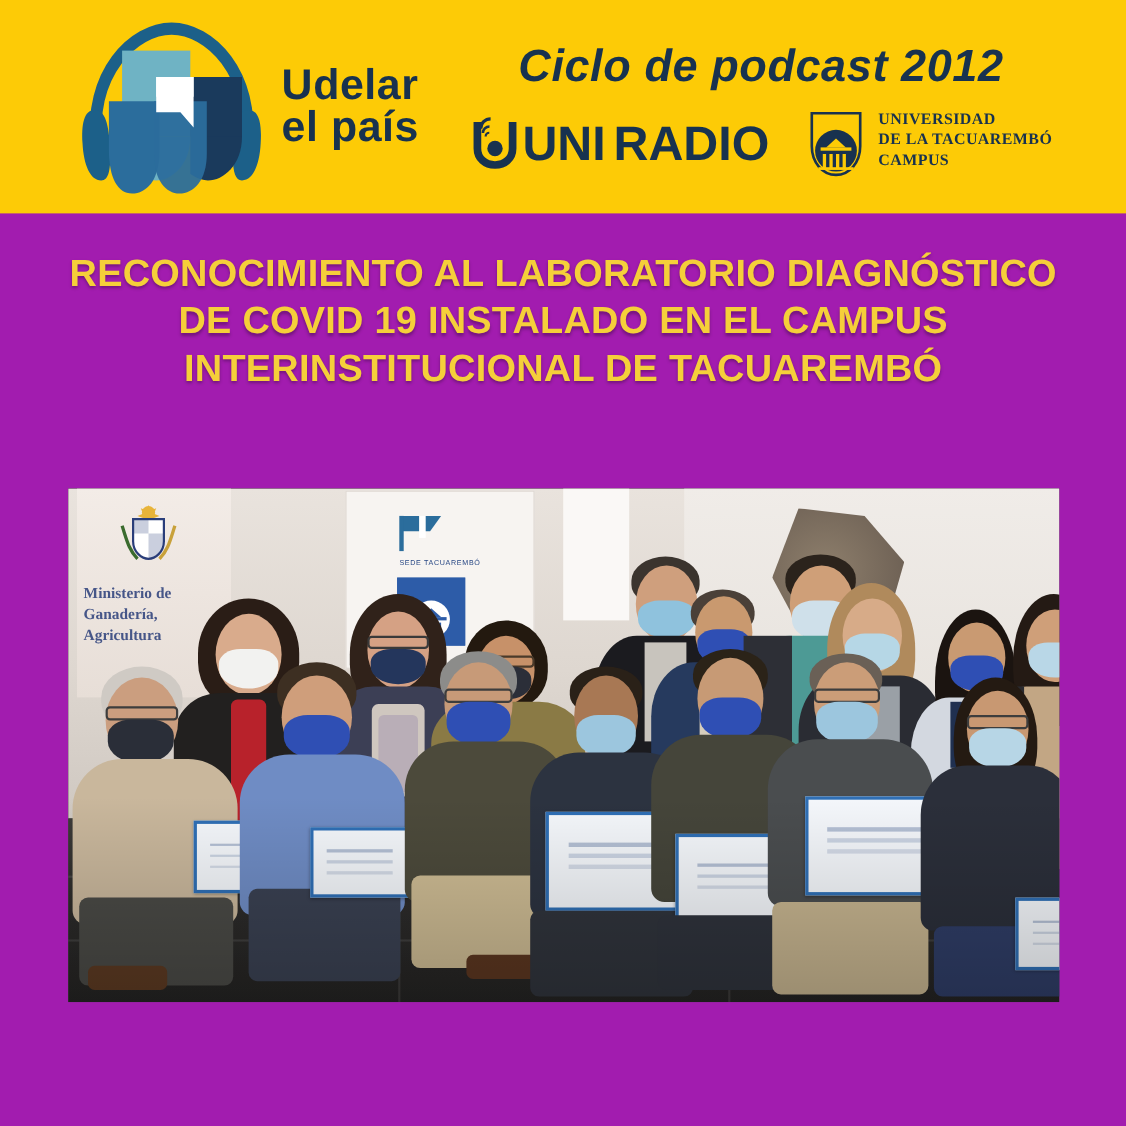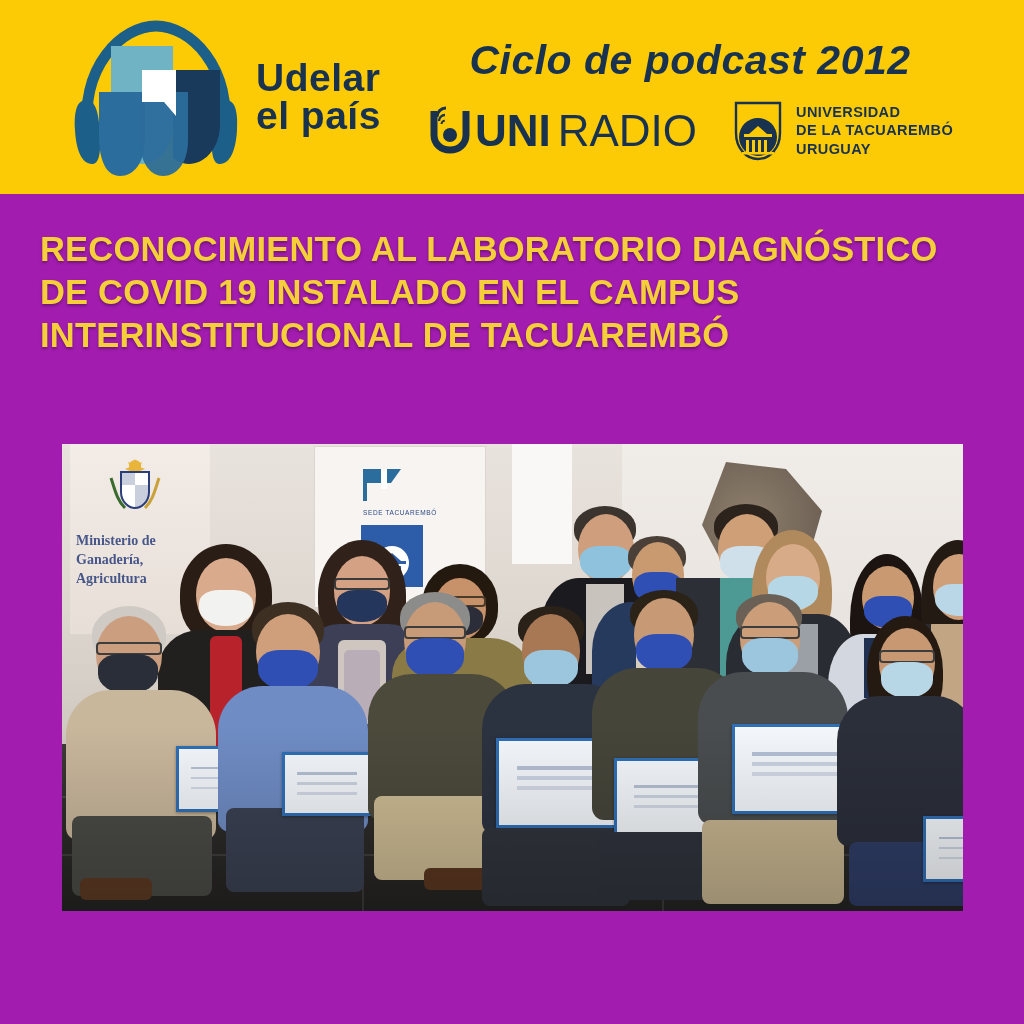--- a/index.html
+++ b/index.html
@@ -53,32 +53,32 @@
     white-space:nowrap;
     margin-bottom:16px;
   }
   .brands{display:flex;align-items:center;gap:36px;}
   .uniradio{display:flex;align-items:center;}
   .uniradio-mark{width:46px;height:52px;}
   .uniradio-text{
     color:#18324f;font-size:44px;font-weight:bold;letter-spacing:0px;
     margin-left:2px;line-height:1;
   }
-  .uniradio-text .thin{font-weight:normal;margin-left:7px;}
-  .udelar-crest{display:flex;align-items:center;}
+  .uniradio-text .thin{font-weight:bold;margin-left:7px;}
+  .udelar-crest{display:flex;align-items:flex-start;font-family:Liberation Serif, serif;}
   .crest-svg{width:50px;height:62px;}
   .crest-text{
     margin-left:13px;color:#18324f;font-size:14.5px;font-weight:bold;
     line-height:1.28;letter-spacing:0.4px;white-space:nowrap;
   }
 
   
   .title{
     position:absolute;left:0;top:228px;width:1024px;
-    text-align:left;
+    text-align:center;
     color:#f5cf3a;
     font-size:34.5px;
     font-weight:bold;
     line-height:1.24;
     letter-spacing:0.2px;
     padding:0 40px;
     box-sizing:border-box;
     text-shadow:0 2px 3px rgba(0,0,0,.30);
   }
 
@@ -204,21 +204,21 @@
               <rect x="19" y="40" width="3" height="13" fill="#fdcb06"></rect>
               <rect x="25" y="40" width="3" height="13" fill="#fdcb06"></rect>
               <rect x="31" y="40" width="3" height="13" fill="#fdcb06"></rect>
               <path d="M16 34 l9 -8 l9 8 Z" fill="#fdcb06"></path>
               <rect x="9" y="52" width="32" height="2.5" fill="#fdcb06"></rect>
             </svg>
           </span>
           <div class="crest-text">
             <div>UNIVERSIDAD</div>
             <div>DE LA TACUAREMBÓ</div>
-            <div>URUGUAY</div>
+            <div>CAMPUS</div>
           </div>
         </div>
 
       </div>
     </div>
   </div>
 
   <div class="title">RECONOCIMIENTO AL LABORATORIO DIAGNÓSTICO DE COVID 19 INSTALADO EN EL CAMPUS INTERINSTITUCIONAL DE TACUAREMBÓ</div>
 
   <div class="photo">

